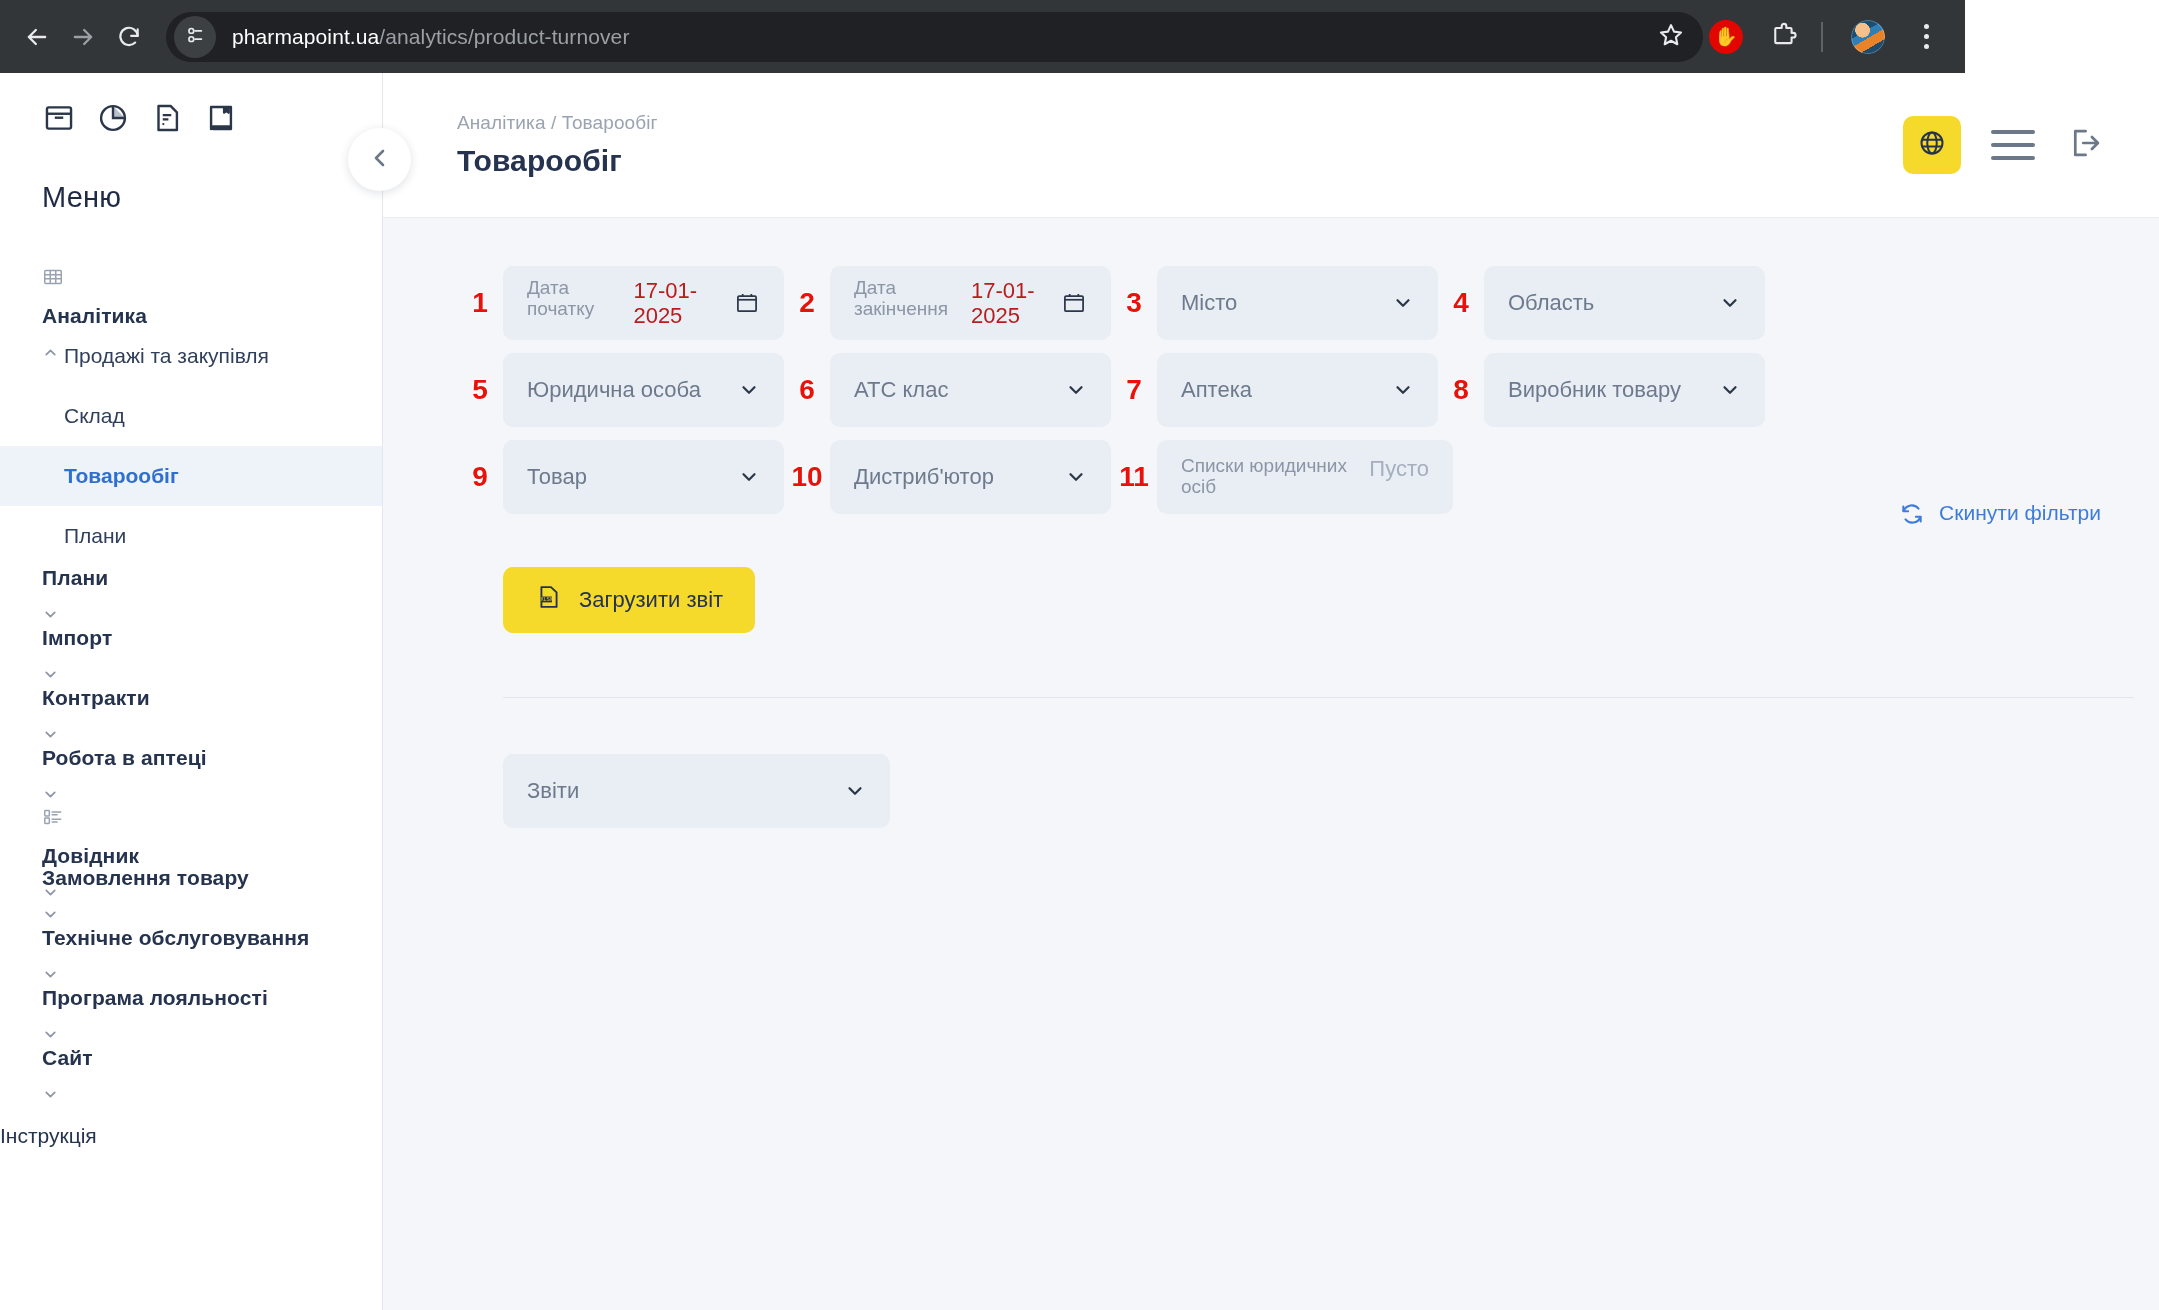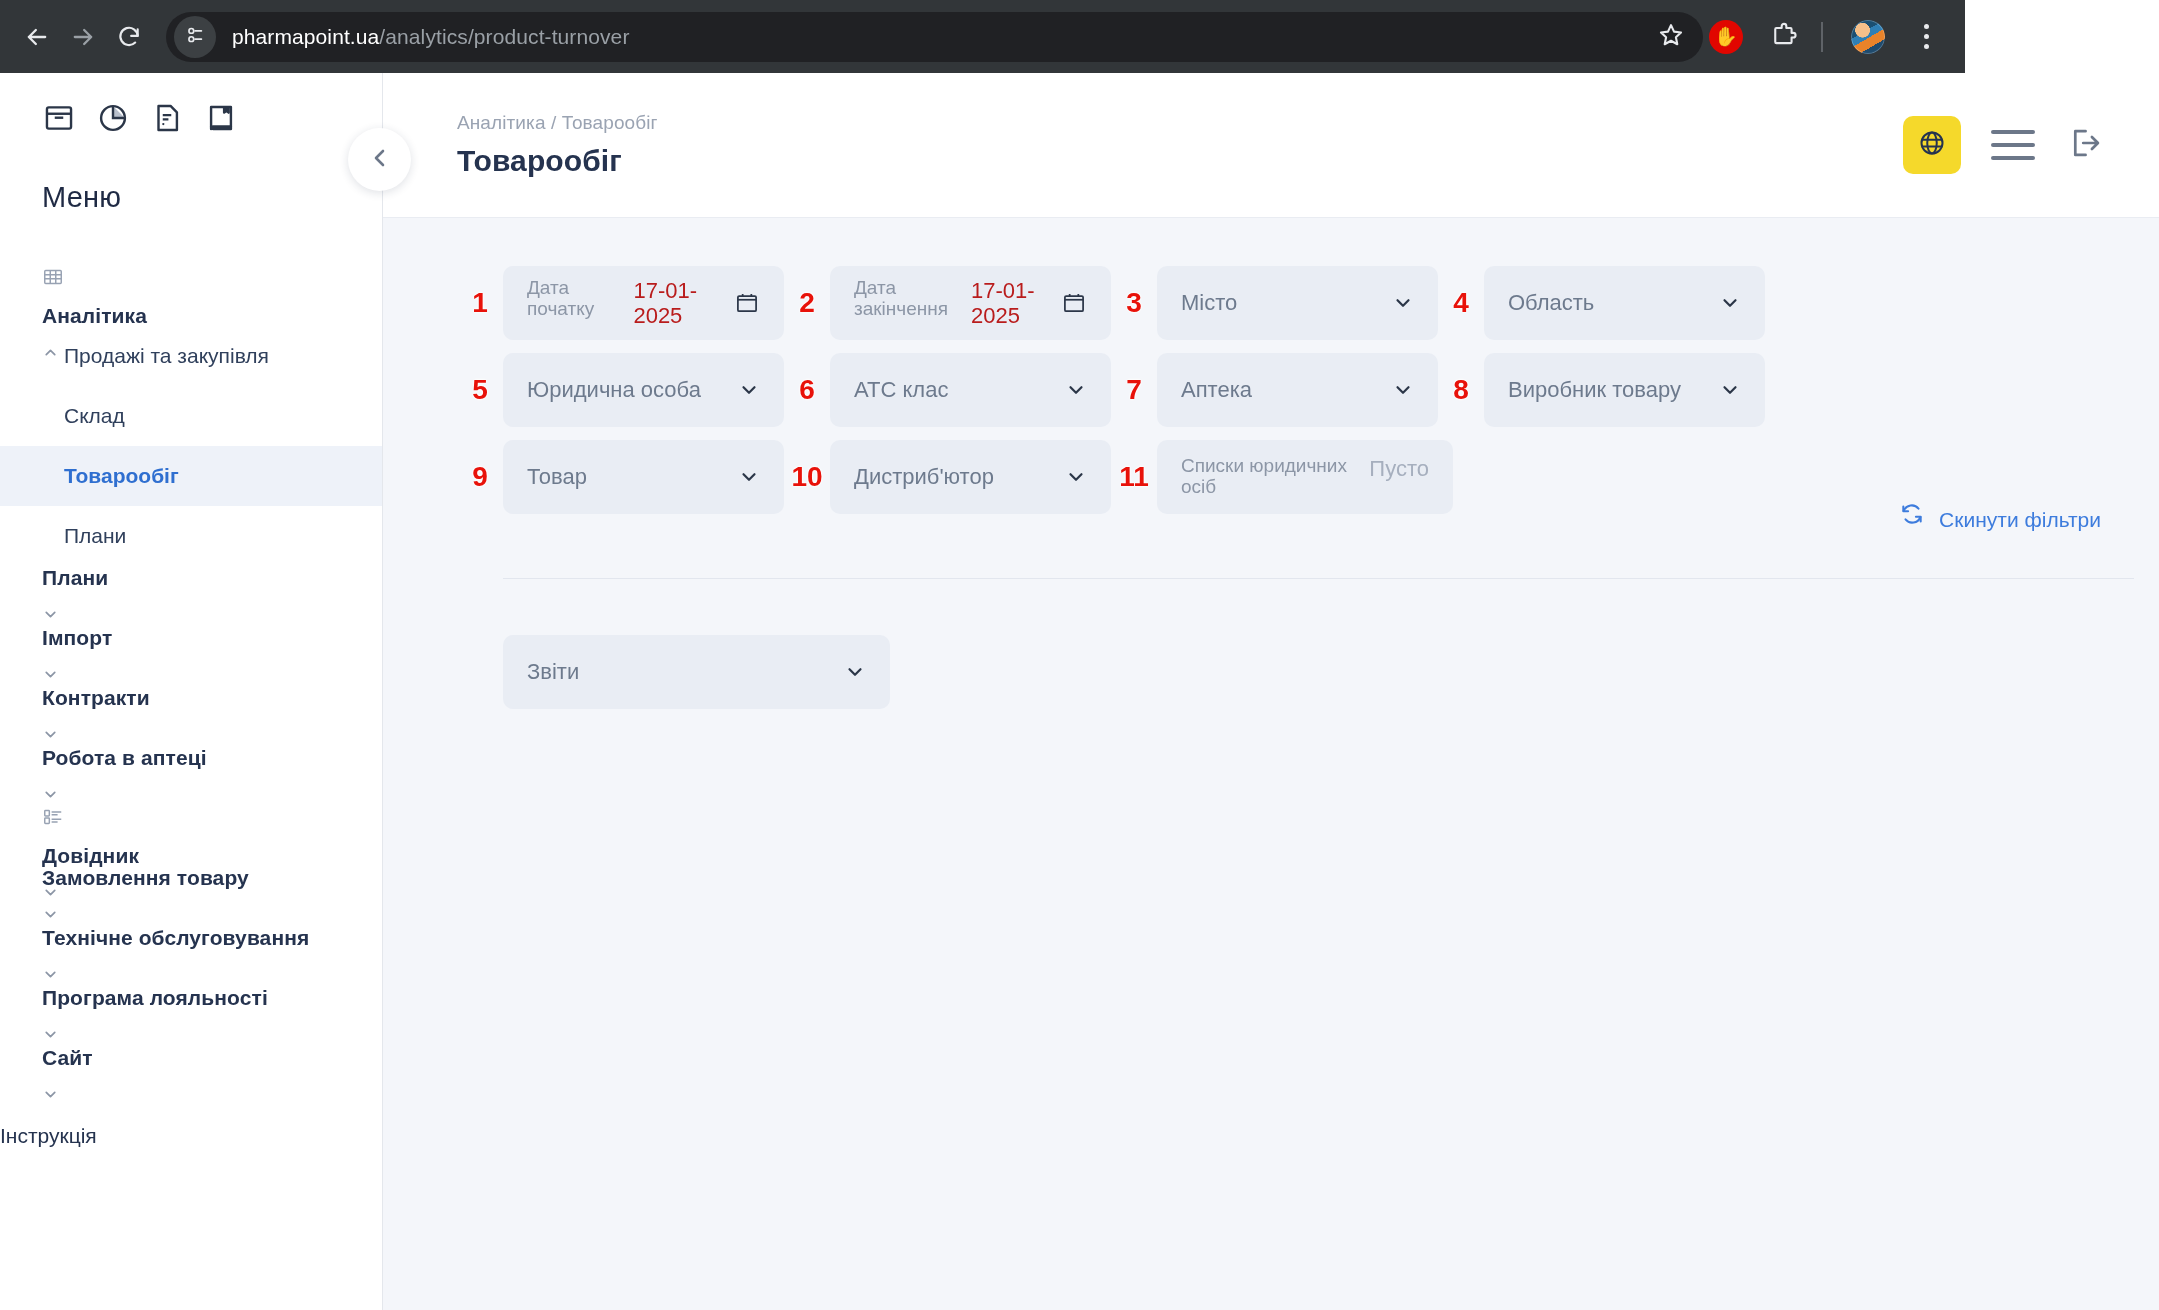--- a/index.html
+++ b/index.html
@@ -179,21 +179,21 @@
 
   
   .content {
     flex: 1 1 auto;
     background: #f4f6fa;
     padding: 48px 56px 0 74px;
     position: relative;
     overflow: hidden;
   }
   .reset-link {
-    display: flex; align-items: flex-end; gap: 14px;
+    display: flex; align-items: flex-start; gap: 14px;
     color: #3d7cdd; font-size: 21px; cursor: pointer;
     position: absolute; right: 58px; top: 283px;
   }
 
   .filters { position: relative; }
   .filter-row { display: flex; align-items: center; gap: 0; margin-bottom: 13px; }
   .num {
     color: #e8120a; font-weight: 700; font-size: 28px;
     width: 46px; text-align: center; flex: 0 0 auto;
     font-family: "Liberation Sans", sans-serif;
@@ -640,20 +640,30 @@
           <span class="num">11</span>
           <div class="fld w-lists">
             <div class="stack">
               <span class="lbl-sm">Списки юридичних осіб</span>
               <span class="val muted">Пусто</span>
             </div>
           </div>
         </div>
       </div>
 
+      <button class="btn-report">
+        <span>
+          <svg width="28" height="28" viewBox="0 0 24 24" fill="none" stroke="#25334f" stroke-width="1.6" stroke-linejoin="round">
+              <path d="M5.5 3.5h8.2L18.5 8v12.5h-13z"></path>
+              <rect x="5.5" y="11.6" width="9" height="5" fill="#25334f" stroke="none"></rect>
+              <text x="10" y="15.6" font-size="4.1" fill="#f5d92b" text-anchor="middle" font-family="Liberation Sans, sans-serif" stroke="none">XLSX</text>
+            </svg>
+        </span>
+        <span>Загрузити звіт</span>
+      </button>
 
       <div class="divider"></div>
 
       <div class="reports-sel">
         <span class="ph">Звіти</span>
         <span class="right-ic" style="margin-left:auto;display:flex;align-items:center;">
           <svg width="22" height="22" viewBox="0 0 24 24" fill="none" stroke="#2b3648" stroke-width="2.4" stroke-linecap="round" stroke-linejoin="round">
               <path d="M6 9l6 6 6-6"></path>
             </svg>
         </span>

